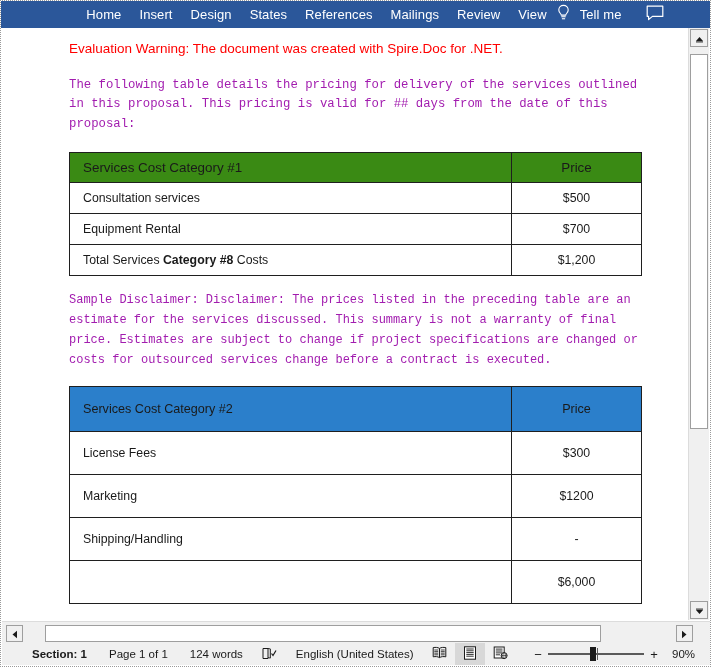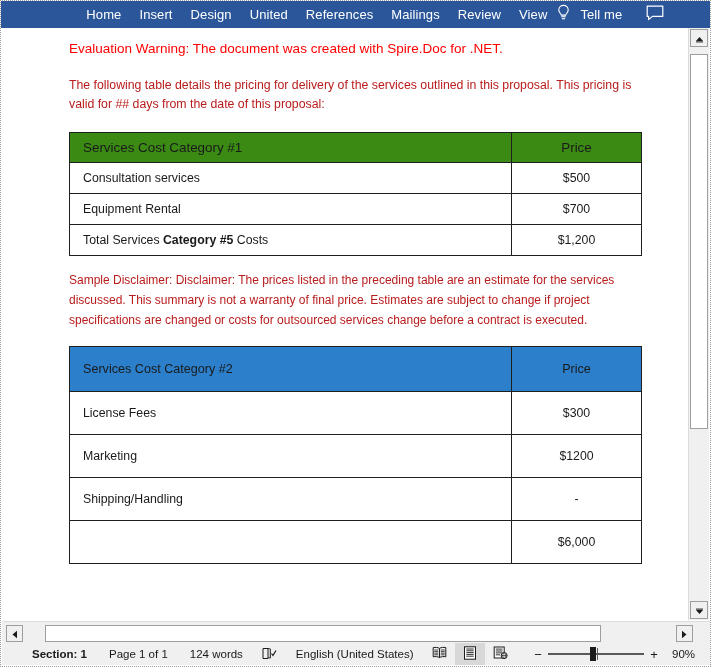--- a/index.html
+++ b/index.html
@@ -82,25 +82,26 @@
   }
 
   .eval-warning {
     color: #ff0000;
     font-size: 13.5px;
     font-weight: 400;
     margin: 0 0 18px 0;
     line-height: 1.3;
   }
   .para {
-    color: #b91c1c;
+    color: #a21caf;
     font-size: 12.3px;
     line-height: 1.62;
     margin: 0;
     text-align: left;
+    font-family: Liberation Mono, monospace;
   }
   .para.intro { margin-bottom: 17px; }
   .para.disclaimer {
     margin-top: 14px;
     margin-bottom: 16px;
     font-size: 12px;
     line-height: 1.67;
   }
 
   
@@ -326,21 +327,21 @@
 </head>
 <body>
 
 <div id="app">
 
   <div class="ribbon">
     <div class="ribbon-tab file">File</div>
     <div class="ribbon-tab">Home</div>
     <div class="ribbon-tab">Insert</div>
     <div class="ribbon-tab">Design</div>
-    <div class="ribbon-tab">United</div>
+    <div class="ribbon-tab">States</div>
     <div class="ribbon-tab">References</div>
     <div class="ribbon-tab">Mailings</div>
     <div class="ribbon-tab">Review</div>
     <div class="ribbon-tab">View</div>
 
     <div class="tellme-group">
       <span class="bulb-icon">
         <svg width="15" height="17" viewBox="0 0 15 17">
           <path d="M7.5 1.4c-2.7 0-4.7 2-4.7 4.5 0 1.6 0.8 2.7 1.6 3.6 0.5 0.6 0.8 1 0.9 1.6h4.4c0.1-0.6 0.4-1 0.9-1.6 0.8-0.9 1.6-2 1.6-3.6 0-2.5-2-4.5-4.7-4.5z" fill="none" stroke="#ffffff" stroke-width="1.1"></path>
           <rect x="5.3" y="12.2" width="4.4" height="1.1" fill="#ffffff"></rect>
@@ -381,21 +382,21 @@
           <tbody>
             <tr>
               <td>Consultation services</td>
               <td class="price">$500</td>
             </tr>
             <tr>
               <td>Equipment Rental</td>
               <td class="price">$700</td>
             </tr>
             <tr>
-              <td><span>Total Services </span><span class="cell-em">Category #5</span><span> Costs</span></td>
+              <td><span>Total Services </span><span class="cell-em">Category #8</span><span> Costs</span></td>
               <td class="price">$1,200</td>
             </tr>
           </tbody>
         </table>
 
         <p class="para disclaimer">Sample Disclaimer: Disclaimer: The prices listed in the preceding table are an estimate for the services discussed. This summary is not a warranty of final price. Estimates are subject to change if project specifications are changed or costs for outsourced services change before a contract is executed.</p>
 
         <table class="costtable t2">
           <colgroup>
               <col class="c1">

